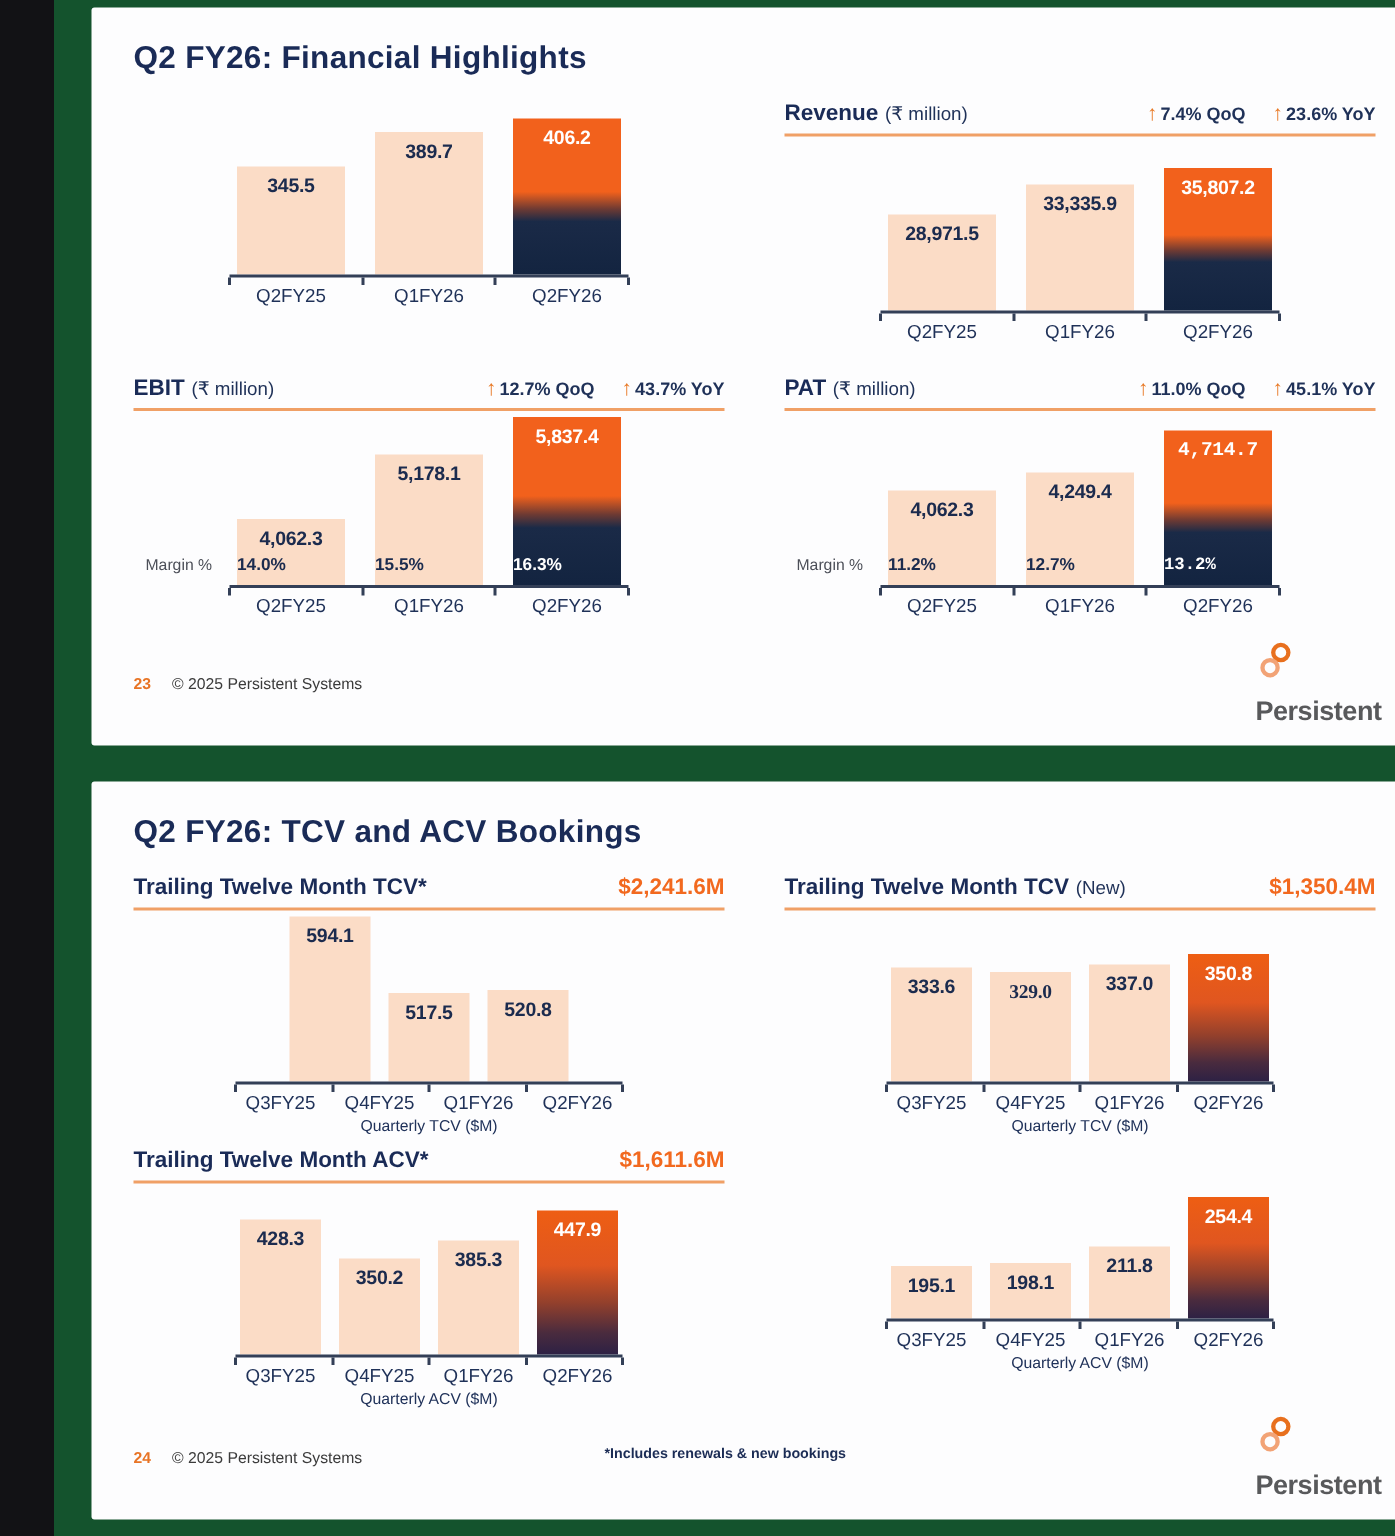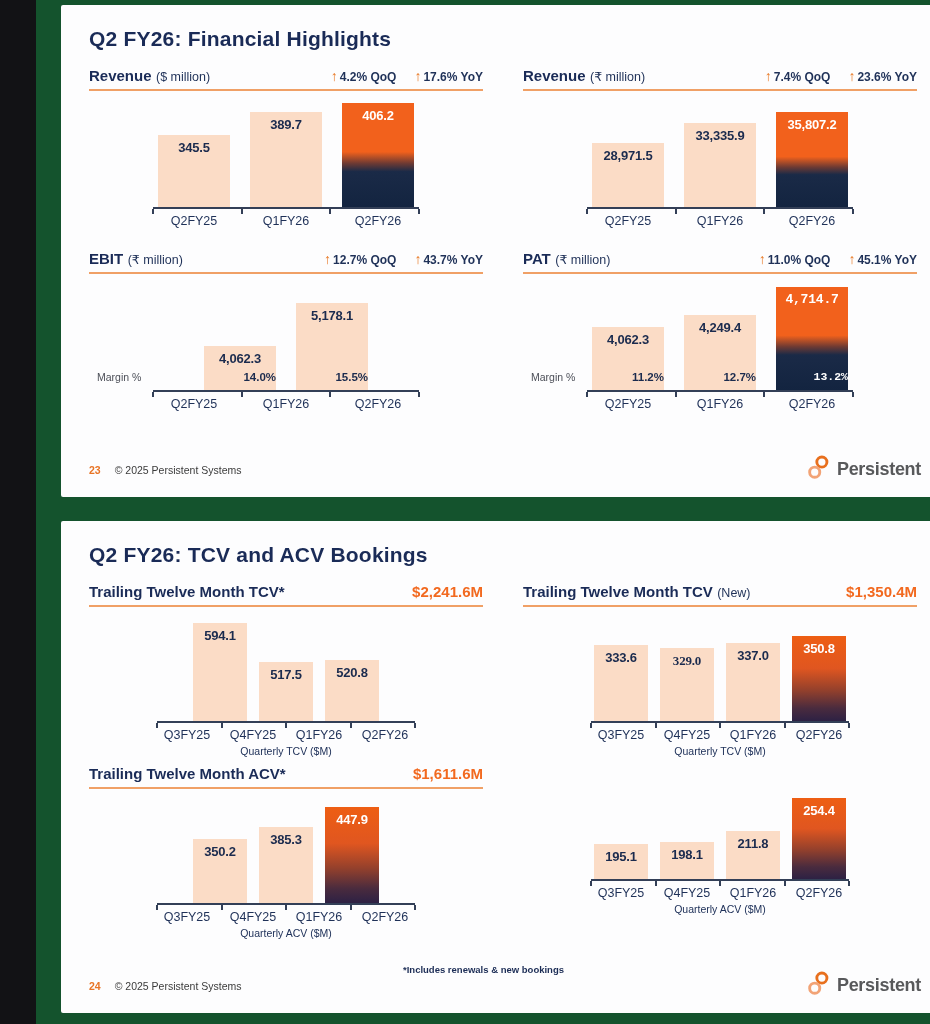--- a/index.html
+++ b/index.html
@@ -34,21 +34,21 @@
   .s1 .bars { gap:20px; }
   .s2 .bars { gap:12px; }
   .bar { position:relative; background:#fbdcc6; }
   .s1 .bar { width:72px; }
   .s2 .bar { width:54px; }
   .bar.hl1 { background:linear-gradient(180deg,#f2611c 0%,#f2611c 47%,#6e3a33 58%,#1a2a47 66%,#132440 100%); }
   .bar.hl2 { background:linear-gradient(180deg,#ee5e13 0%,#e05620 38%,#93402c 64%,#4a2b3e 85%,#2d2144 100%); }
   .blabel { position:absolute; top:5px; left:0; width:100%; text-align:center;
     font-size:13px; font-weight:bold; color:#1b2b4e; letter-spacing:-0.2px; }
   .bar.hl1 .blabel, .bar.hl2 .blabel { color:#ffffff; }
-  .bmargin { position:absolute; bottom:7px; left:0; width:100%; text-align:right;
+  .bmargin { position:absolute; bottom:7px; left:0; width:100%; text-align:left;
     font-size:11.5px; font-weight:bold; color:#1b2b4e; }
   .bar.hl1 .bmargin { color:#ffffff; }
   .margin-side { position:absolute; left:8px; bottom:7px; font-size:10.5px; color:#4c4f58; }
 
   
   .axis { position:relative; margin:0 auto; border-top:2px solid #333f57; height:5px; }
   .s1 .axis { width:266px; }
   .s2 .axis { width:258px; }
   .axis i { position:absolute; top:0; width:2px; height:5px; background:#333f57;
     transform:translateX(-50%); }
@@ -59,46 +59,36 @@
   .s1 .cat { width:72px; }
   .s2 .cat { width:54px; }
   .xlabel { text-align:center; font-size:10.5px; color:#20325a; margin-top:3px; }
 
   
   .sfooter { position:absolute; left:28px; right:22px; bottom:12px; display:flex;
     justify-content:space-between; align-items:center; }
   .foot-left { display:flex; align-items:center; gap:14px; }
   .page-num { font-size:10.5px; font-weight:bold; color:#e87425; }
   .copyright { font-size:10.5px; color:#3b3b3b; }
-  .logo { display:flex; align-items:center; gap:5px; }
+  .logo { display:flex; align-items:flex-start; gap:5px;flex-direction:column; }
   .logo-text { font-size:18px; font-weight:bold; color:#58595b; letter-spacing:-0.3px; }
   .footnote { position:absolute; left:342px; bottom:38px; font-size:9.5px; font-weight:bold;
     color:#1b2c55; }
 </style>
 </head>
 <body>
 
 <div class="stage">
 
   <section class="slide one">
     <h1 class="slide-title">Q2 FY26: Financial Highlights</h1>
 
     <div class="grid">
 
       <div class="chart s1">
-        <div class="chead">
-          <div>
-            <span class="cname">Revenue</span>
-            <span class="cunit">($ million)</span>
-          </div>
-          <div class="cstats">
-            <span class="stat"><span class="arrow">↑</span><span>4.2% QoQ</span></span>
-            <span class="stat"><span class="arrow">↑</span><span>17.6% YoY</span></span>
-          </div>
-        </div>
         <div class="plot">
             <div class="bars">
               <div class="bar" style="height: 72px;">
                 <span class="blabel">345.5</span>
               </div>
               <div class="bar" style="height: 95px;">
                 <span class="blabel">389.7</span>
               </div>
               <div class="bar hl1" style="height: 104px;">
                 <span class="blabel">406.2</span>
@@ -169,20 +159,24 @@
         <div class="plot">
           <span class="margin-side">Margin %</span>
           <div class="bars">
               <div class="bar" style="height: 44px;">
                 <span class="blabel">4,062.3</span>
                 <span class="bmargin">14.0%</span>
               </div>
               <div class="bar" style="height: 87px;">
                 <span class="blabel">5,178.1</span>
                 <span class="bmargin">15.5%</span>
+              </div>
+              <div class="bar hl1" style="height: 112px;">
+                <span class="blabel">5,837.4</span>
+                <span class="bmargin">16.3%</span>
               </div>
             </div>
         </div>
         <div class="axis">
             <i style="left: 0%;"></i>
             <i style="left: 33.3333%;"></i>
             <i style="left: 66.6667%;"></i>
             <i style="left: 100%;"></i>
           </div>
         <div class="cats">
@@ -259,21 +253,21 @@
       <div class="chart s2">
         <div class="chead">
           <div>
             <span class="cname">Trailing Twelve Month TCV*</span>
             <span class="cunit"></span>
           </div>
           <span class="ctotal">$2,241.6M</span>
         </div>
         <div class="plot">
             <div class="bars">
-              <div class="bar" style="height: 98px; padding-left: 36px;">
+              <div class="bar" style="height: 110px; padding-left: 36px;">
                 <span class="blabel">594.1</span>
               </div>
               <div class="bar" style="height: 59px;">
                 <span class="blabel">517.5</span>
               </div>
               <div class="bar" style="height: 61px;">
                 <span class="blabel">520.8</span>
               </div>
             </div>
           </div>
@@ -336,20 +330,23 @@
       <div class="chart s2">
         <div class="chead">
           <div>
             <span class="cname">Trailing Twelve Month ACV*</span>
             <span class="cunit"></span>
           </div>
           <span class="ctotal">$1,611.6M</span>
         </div>
         <div class="plot">
             <div class="bars">
+              <div class="bar" style="height: 90px;">
+                <span class="blabel">428.3</span>
+              </div>
               <div class="bar" style="height: 64px;">
                 <span class="blabel">350.2</span>
               </div>
               <div class="bar" style="height: 76px;">
                 <span class="blabel">385.3</span>
               </div>
               <div class="bar hl2" style="height: 96px;">
                 <span class="blabel">447.9</span>
               </div>
             </div>

